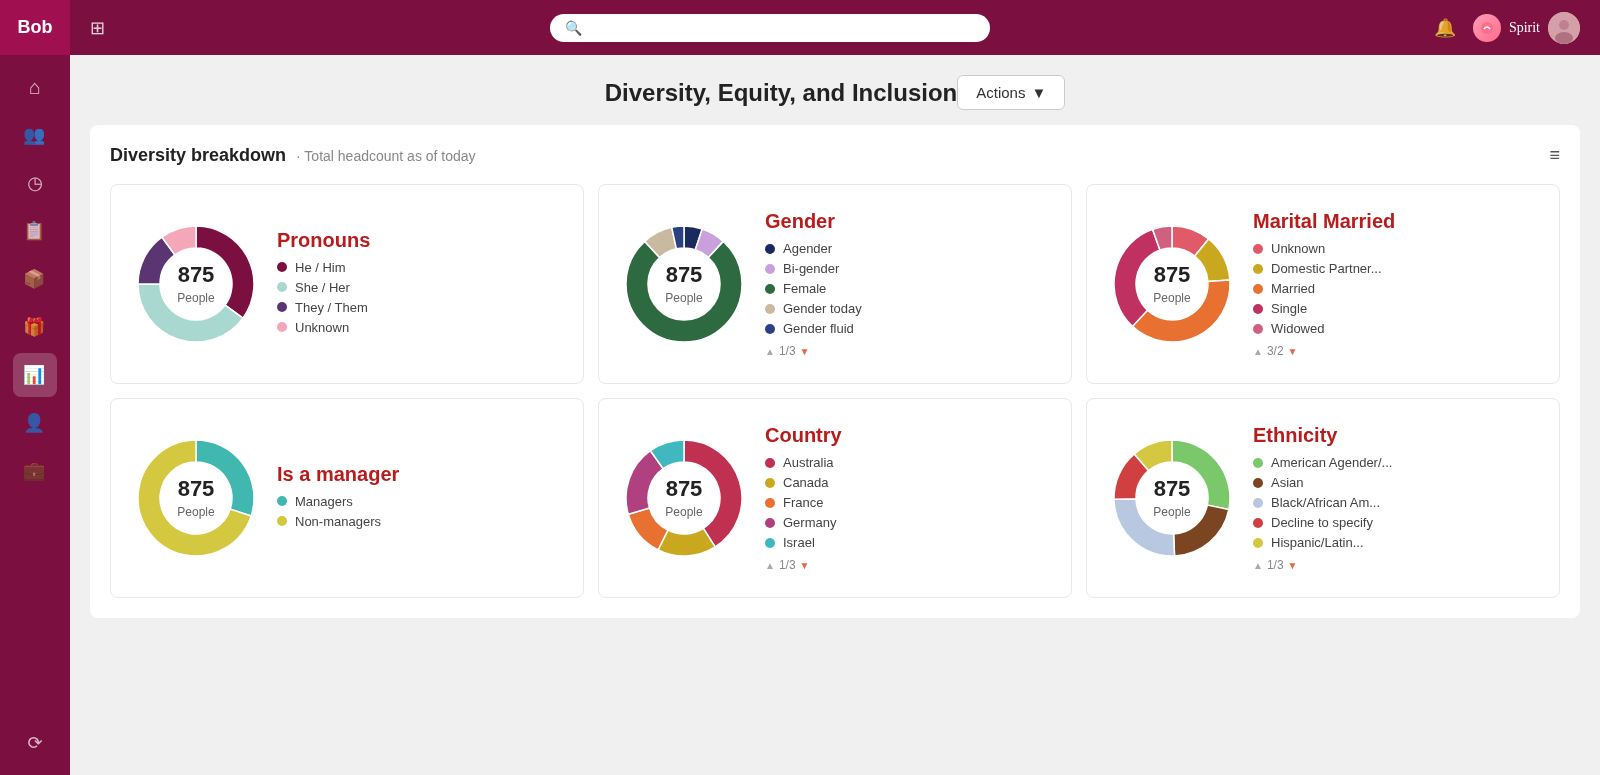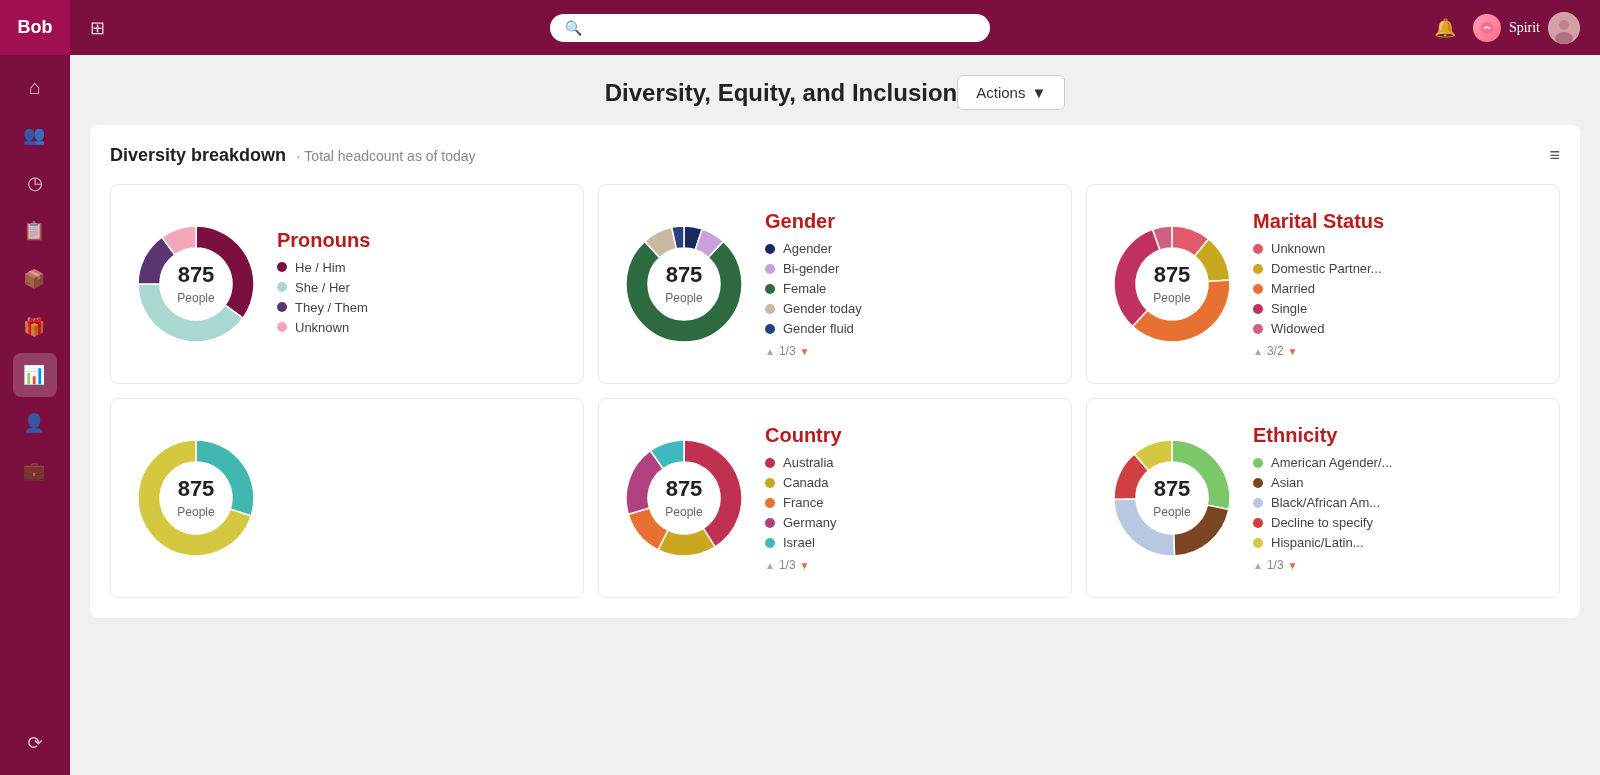--- a/index.html
+++ b/index.html
@@ -426,21 +426,21 @@
                 <path d="M122.86478861305127,61.041940024849076 A58,58,0,0,1,25.411917693318074,107.3884859281312 L40.42808684412846,91.31009471401248 A36,36,0,0,0,100.9160756908594,62.543273118871845 Z" fill="#e87030" stroke="white" stroke-width="1.5"></path>
                 <path d="M25.411917693318074,107.3884859281312 A58,58,0,0,1,45.576982494082785,10.34886651710842 L52.94433396184449,31.078606803722465 A36,36,0,0,0,40.42808684412846,91.31009471401248 Z" fill="#c03060" stroke="white" stroke-width="1.5"></path>
                 <path d="M45.576982494082785,10.34886651710842 A58,58,0,0,1,64.99999999999999,7 L65,29 A36,36,0,0,0,52.94433396184449,31.078606803722465 Z" fill="#d06080" stroke="white" stroke-width="1.5"></path>
       </svg>
       <div class="donut-center">
         <span class="donut-number">875</span>
         <span class="donut-label">People</span>
       </div>
     </div>
     <div class="chart-legend">
-      <div class="legend-title">Marital Status</div>
+      <div class="legend-title">Marital Married</div>
       <div class="legend-item">
       <span class="legend-dot" style="background:#e05a6a"></span>
       <span>Unknown</span>
     </div>
               <div class="legend-item">
       <span class="legend-dot" style="background:#c9a820"></span>
       <span>Domestic Partner...</span>
     </div>
               <div class="legend-item">
       <span class="legend-dot" style="background:#e87030"></span>
@@ -464,20 +464,32 @@
           <div class="chart-card">
     <div class="chart-donut-container">
       <svg viewBox="0 0 130 130">
         <path d="M65,7 A58,58,0,0,1,120.16127794511891,82.92298567374695 L99.23803458662553,76.1246117974981 A36,36,0,0,0,65,29 Z" fill="#40b8b0" stroke="white" stroke-width="1.5"></path>
                 <path d="M120.16127794511891,82.92298567374695 A58,58,0,1,1,64.99999999999999,7 L65,29 A36,36,0,1,0,99.23803458662553,76.1246117974981 Z" fill="#d4c840" stroke="white" stroke-width="1.5"></path>
       </svg>
       <div class="donut-center">
         <span class="donut-number">875</span>
         <span class="donut-label">People</span>
       </div>
+    </div>
+    <div class="chart-legend">
+      <div class="legend-title">Is a manager</div>
+      <div class="legend-item">
+      <span class="legend-dot" style="background:#40b8b0"></span>
+      <span>Managers</span>
+    </div>
+              <div class="legend-item">
+      <span class="legend-dot" style="background:#d4c840"></span>
+      <span>Non-managers</span>
+    </div>
+
     </div>
   </div>
           <div class="chart-card">
     <div class="chart-donut-container">
       <svg viewBox="0 0 130 130">
         <path d="M65,7 A58,58,0,0,1,96.12837925151283,113.93898246974476 L84.32106298369762,95.37592015363468 A36,36,0,0,0,65,29 Z" fill="#c03050" stroke="white" stroke-width="1.5"></path>
                 <path d="M96.12837925151283,113.93898246974476 A58,58,0,0,1,39.06856000686341,116.88025076927015 L48.90462345253591,97.20153496023664 A36,36,0,0,0,84.32106298369762,95.37592015363468 Z" fill="#c9a820" stroke="white" stroke-width="1.5"></path>
                 <path d="M39.06856000686341,116.88025076927015 A58,58,0,0,1,9.311307327047103,81.21016682139336 L30.43460454782234,75.06148285465795 A36,36,0,0,0,48.90462345253591,97.20153496023664 Z" fill="#e87030" stroke="white" stroke-width="1.5"></path>
                 <path d="M9.311307327047103,81.21016682139336 A58,58,0,0,1,31.393576304135294,17.728356424024945 L44.1408404646357,35.6589798493948 A36,36,0,0,0,30.43460454782234,75.06148285465795 Z" fill="#b04080" stroke="white" stroke-width="1.5"></path>
                 <path d="M31.393576304135294,17.728356424024945 A58,58,0,0,1,64.99999999999999,7 L65,29 A36,36,0,0,0,44.1408404646357,35.6589798493948 Z" fill="#40b8c0" stroke="white" stroke-width="1.5"></path>

